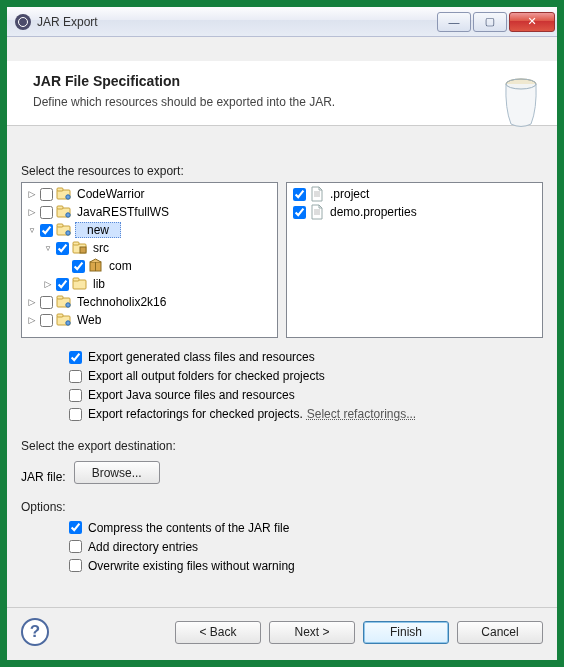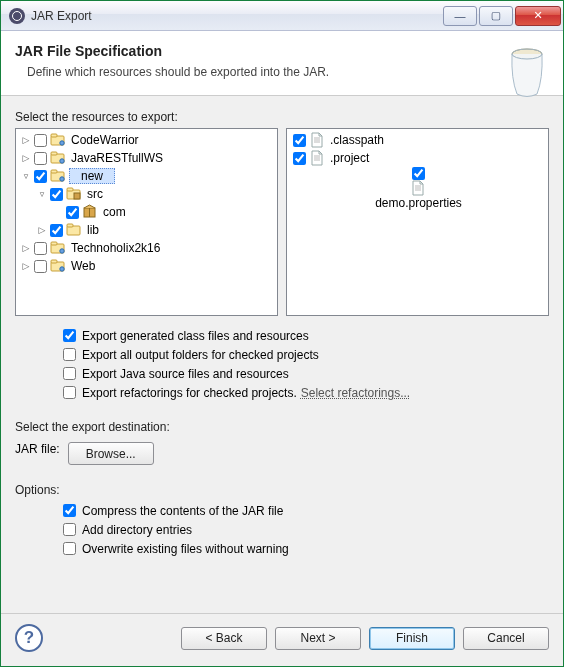--- a/index.html
+++ b/index.html
@@ -1,45 +1,45 @@
 <!DOCTYPE html>
 <html><head>
 <meta charset="utf-8">
 <style>
 * { box-sizing: border-box; font-family: "Segoe UI", Tahoma, sans-serif; font-size: 12px; }
 html, body { margin: 0; padding: 0; width: 564px; height: 667px; overflow: hidden; }
-.window { width: 564px; height: 667px; border: 1px solid #15803d; background: #f0f0f0; display: flex; flex-direction: column; }
+.window { width: 564px; height: 667px; border: 7px solid #15803d; background: #f0f0f0; display: flex; flex-direction: column; gap: 24px; }
 .titlebar { height: 30px; background: linear-gradient(#fdfdfe,#e9ecf5 45%,#dde3ef 46%,#e7ecf5); display: flex; align-items: center; padding: 0 2px 0 8px; border-bottom: 1px solid #b8bfd4; }
 .titlebar .ticon { width: 16px; height: 16px; margin-right: 6px; background: #4b4b6a; border-radius: 50%; position: relative; }
 .titlebar .ticon::before { content:''; position:absolute; inset:3px; border:1px solid #fff; border-radius:50%; }
 .titlebar .title { color: #333; flex:1; }
 .winbtns { display:flex; gap:2px; }
 .winbtn { width:34px; height:20px; border:1px solid #8c97b3; border-radius:3px; background:linear-gradient(#f6f8fc,#dbe2f0); display:flex; align-items:center; justify-content:center; color:#3a4a6a; font-size:11px; }
 .winbtn.close { width:46px; background:linear-gradient(#e99,#d54 45%,#c33 46%,#d54); border-color:#933; color:#fff; }
 .header { background:#fff; border-bottom:1px solid #ccc; padding:12px 14px 16px; position:relative; }
-.header h1 { margin:0 0 6px; font-size:14px; font-weight:700; color:#222; }
+.header h1 { margin:0 12px 6px; font-size:14px; font-weight:700; color:#222; }
 .header p { margin:0 0 0 12px; color:#444; }
 .jaricon { position:absolute; right:12px; top:8px; width:64px; height:62px; }
 .jaricon svg { width:100%; height:100%; }
 .body { flex:1; padding:10px 14px 8px; display:flex; flex-direction:column; overflow:hidden; }
 .lbl { margin:4px 0 4px; color:#222; }
 .trees { display:flex; gap:8px; height:188px; }
 .treebox { flex:1; background:#fff; border:1px solid #828790; padding:2px 2px; overflow:auto; }
 .row { display:flex; align-items:center; height:18px; white-space:nowrap; }
 .row .ar { width:12px; display:flex; justify-content:center; color:#666; font-size:9px; cursor:pointer; }
 .row .cb { width:13px; height:13px; margin:0 2px; }
 .row .ic { width:16px; height:16px; margin:0 3px 0 1px; display:flex; align-items:center; justify-content:center; }
 .row .tx { padding:0 2px; }
 .row.sel .tx { background:#cfe3ff; border:1px dotted #5a8ad6; padding:0 11px; }
 .ic svg { width:16px; height:16px; }
 .opts { margin-top:10px; }
 .optrow { display:flex; align-items:center; height:19px;padding-left:48px; }
 .optrow input { margin:0 6px 0 0; }
 .linklike { color:#555; text-decoration:underline dotted; cursor:pointer; margin-left:4px; }
-.destrow { display:flex; align-items:flex-start; gap:8px; margin-top:4px; }
+.destrow { display:flex; align-items:flex-end; gap:8px; margin-top:4px; }
 .destrow label { white-space:nowrap; }
 .combo { flex:1; height:22px; border:1px solid #828790; background:#fff; display:flex; align-items:center; }
 .combo input { flex:1; border:none; outline:none; padding:0 4px; font-size:12px; background:transparent; }
 .combo .dd { width:18px; height:100%; display:flex; align-items:center; justify-content:center; border-left:1px solid #c0c0c0; background:linear-gradient(#fdfdfd,#e3e3e3); cursor:pointer; }
 .btn { height:23px; min-width:86px; padding:0 12px; border:1px solid #8e8f94; border-radius:3px; background:linear-gradient(#fdfdfd,#e6e6e6); color:#222; display:inline-flex; align-items:center; justify-content:center; cursor:pointer; }
 .btn.def { border-color:#3c7fb1; box-shadow:0 0 0 1px #8fc6ea inset; background:linear-gradient(#f4fbff,#dcf0ff); }
 .footer { border-top:1px solid #ccc; padding:10px 14px 14px; display:flex; align-items:center; }
 .help { width:28px; height:28px; border:2px solid #4d6aa0; border-radius:50%; color:#4d6aa0; font-weight:700; font-size:17px; display:flex; align-items:center; justify-content:center; cursor:pointer; background:#fff; }
 .footer .spacer { flex:1; }
 .footer .btn { margin-left:8px; min-width:86px; }
@@ -176,36 +176,23 @@
             <input type="checkbox" class="cb" checked="" style="">
             <span class="ic">
               <svg viewBox="0 0 16 16">
                 <path d="M3 1 h7 l3 3 v11 h-10 z" fill="#fff" stroke="#9aa"></path>
                 <path d="M10 1 v3 h3" fill="none" stroke="#9aa"></path>
                 <line x1="5" y1="6" x2="11" y2="6" stroke="#bbb"></line>
                 <line x1="5" y1="8" x2="11" y2="8" stroke="#bbb"></line>
                 <line x1="5" y1="10" x2="11" y2="10" stroke="#bbb"></line>
               </svg>
             </span>
-            <span class="tx">.classpath</span>
-          </div>
-          <div class="row" style="padding-left: 2px;">
-            <input type="checkbox" class="cb" checked="" style="">
-            <span class="ic">
-              <svg viewBox="0 0 16 16">
-                <path d="M3 1 h7 l3 3 v11 h-10 z" fill="#fff" stroke="#9aa"></path>
-                <path d="M10 1 v3 h3" fill="none" stroke="#9aa"></path>
-                <line x1="5" y1="6" x2="11" y2="6" stroke="#bbb"></line>
-                <line x1="5" y1="8" x2="11" y2="8" stroke="#bbb"></line>
-                <line x1="5" y1="10" x2="11" y2="10" stroke="#bbb"></line>
-              </svg>
-            </span>
             <span class="tx">.project</span>
           </div>
-          <div class="row" style="padding-left: 2px; flex-direction: column;">
+          <div class="row" style="padding-left: 2px;">
             <input type="checkbox" class="cb" checked="" style="">
             <span class="ic">
               <svg viewBox="0 0 16 16">
                 <path d="M3 1 h7 l3 3 v11 h-10 z" fill="#fff" stroke="#9aa"></path>
                 <path d="M10 1 v3 h3" fill="none" stroke="#9aa"></path>
                 <line x1="5" y1="6" x2="11" y2="6" stroke="#bbb"></line>
                 <line x1="5" y1="8" x2="11" y2="8" stroke="#bbb"></line>
                 <line x1="5" y1="10" x2="11" y2="10" stroke="#bbb"></line>
               </svg>
             </span>

